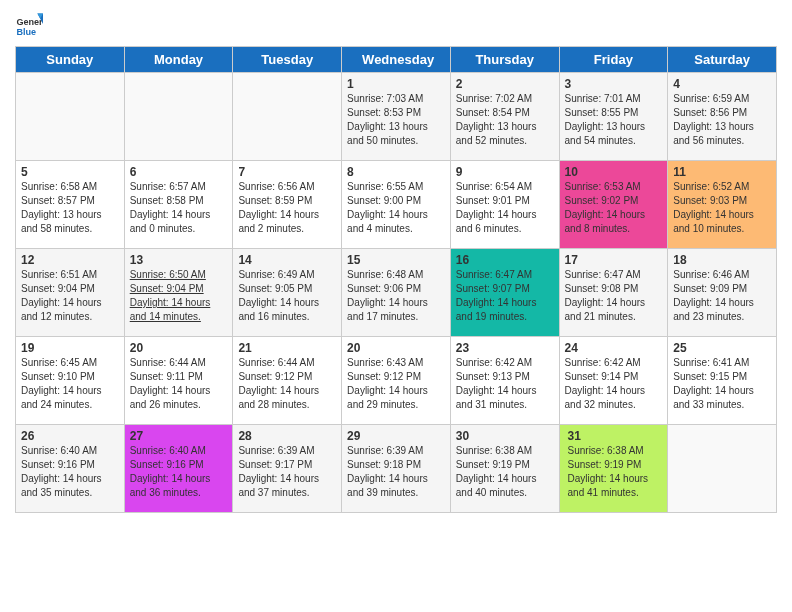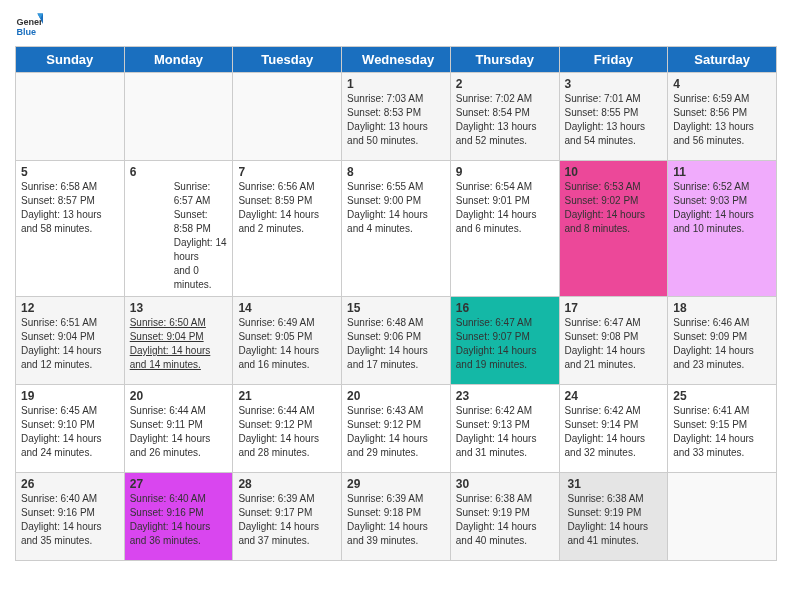--- a/index.html
+++ b/index.html
@@ -168,21 +168,21 @@
         <tr>
           <td style="background: rgb(255, 255, 255);">
             <span class="day-number">5</span>
             <div class="day-info" style="white-space: pre-line;">Sunrise: 6:58 AM
 Sunset: 8:57 PM
 Daylight: 13 hours
 and 58 minutes.</div>
           </td>
           <td style="background: rgb(255, 255, 255);">
             <span class="day-number">6</span>
-            <div class="day-info" style="white-space: pre-line; margin-left: 44px;">Sunrise: 6:57 AM
+            <div class="day-info" style="white-space: pre-line;">Sunrise: 6:57 AM
 Sunset: 8:58 PM
 Daylight: 14 hours
 and 0 minutes.</div>
           </td>
           <td style="background: rgb(255, 255, 255);">
             <span class="day-number">7</span>
             <div class="day-info" style="white-space: pre-line;">Sunrise: 6:56 AM
 Sunset: 8:59 PM
 Daylight: 14 hours
 and 2 minutes.</div>
@@ -201,21 +201,21 @@
 Daylight: 14 hours
 and 6 minutes.</div>
           </td>
           <td style="background: #ec4899;">
             <span class="day-number">10</span>
             <div class="day-info" style="white-space: pre-line;">Sunrise: 6:53 AM
 Sunset: 9:02 PM
 Daylight: 14 hours
 and 8 minutes.</div>
           </td>
-          <td style="background: #f0abfc;">
+          <td style="background: #fdba74;">
             <span class="day-number">11</span>
             <div class="day-info" style="white-space: pre-line;">Sunrise: 6:52 AM
 Sunset: 9:03 PM
 Daylight: 14 hours
 and 10 minutes.</div>
           </td>
         </tr>
         <tr>
           <td style="background: rgb(245, 245, 245);">
             <span class="day-number">12</span>
@@ -347,21 +347,21 @@
 Daylight: 14 hours
 and 39 minutes.</div>
           </td>
           <td style="background: rgb(245, 245, 245);">
             <span class="day-number">30</span>
             <div class="day-info" style="white-space: pre-line;">Sunrise: 6:38 AM
 Sunset: 9:19 PM
 Daylight: 14 hours
 and 40 minutes.</div>
           </td>
-          <td style="background: #e5e5e5; padding-left: 8px;">
+          <td style="background: #bef264; padding-left: 8px;">
             <span class="day-number">31</span>
             <div class="day-info" style="white-space: pre-line;">Sunrise: 6:38 AM
 Sunset: 9:19 PM
 Daylight: 14 hours
 and 41 minutes.</div>
           </td>
           <td class="empty-cell" style="background: rgb(245, 245, 245);"></td>
         </tr>
       </tbody>
   </table>

